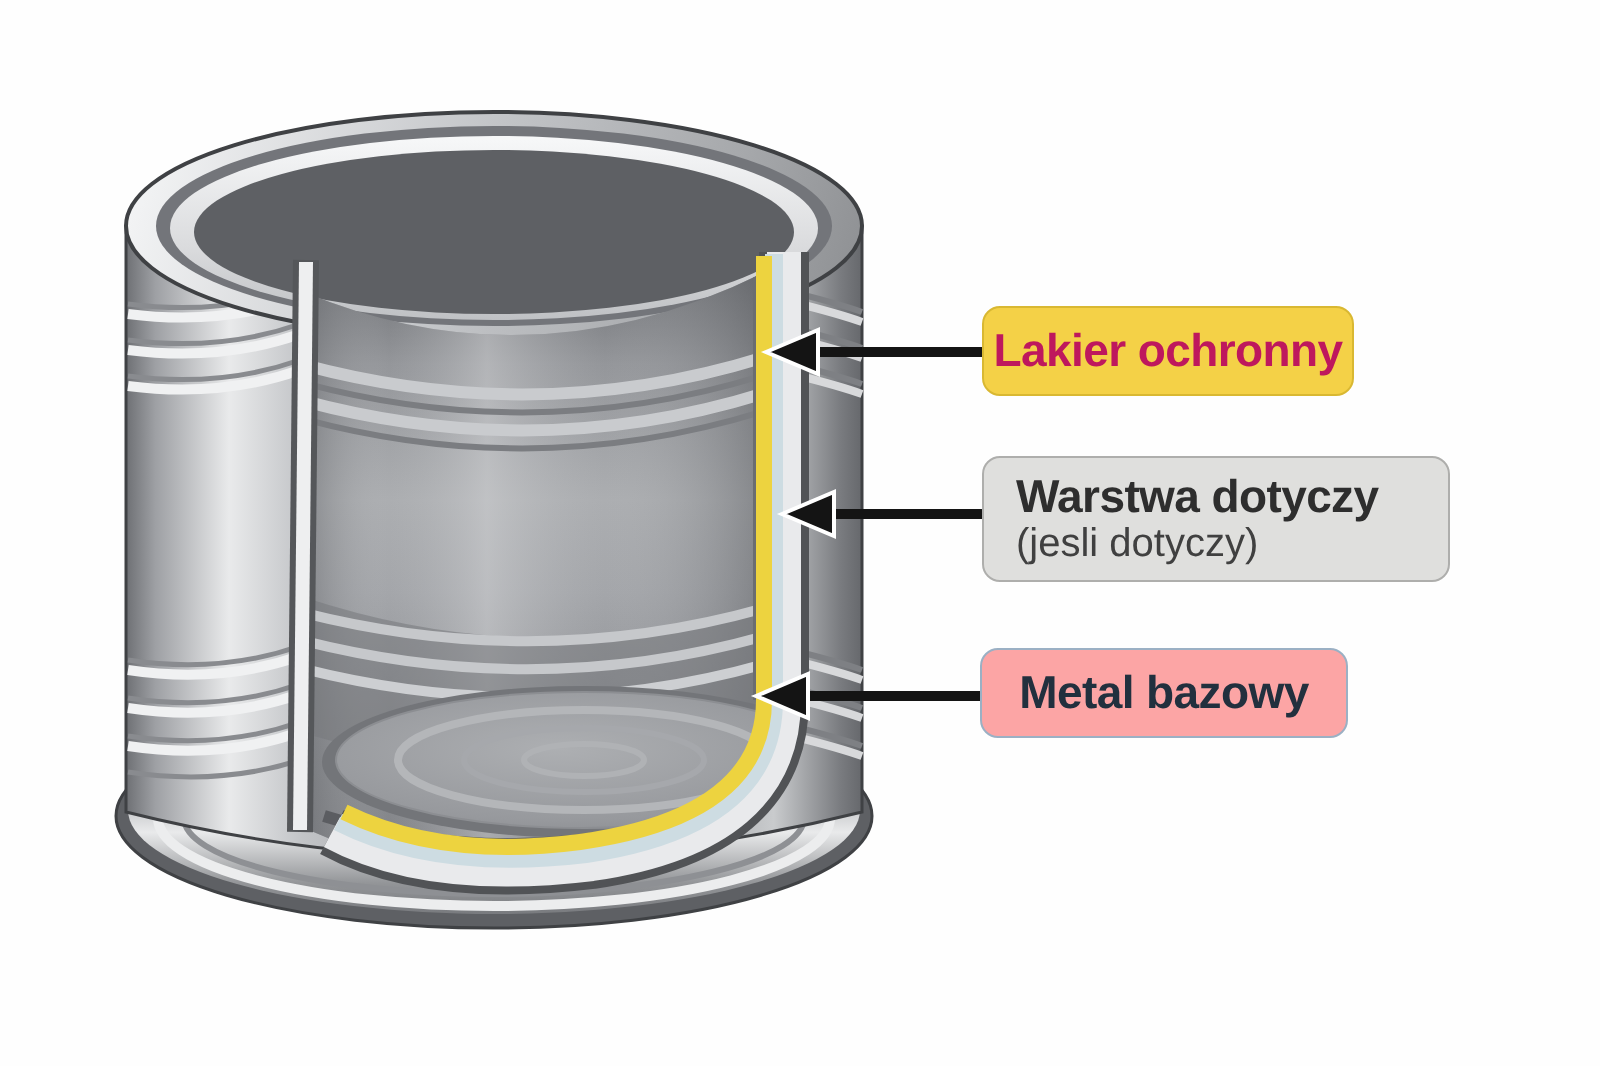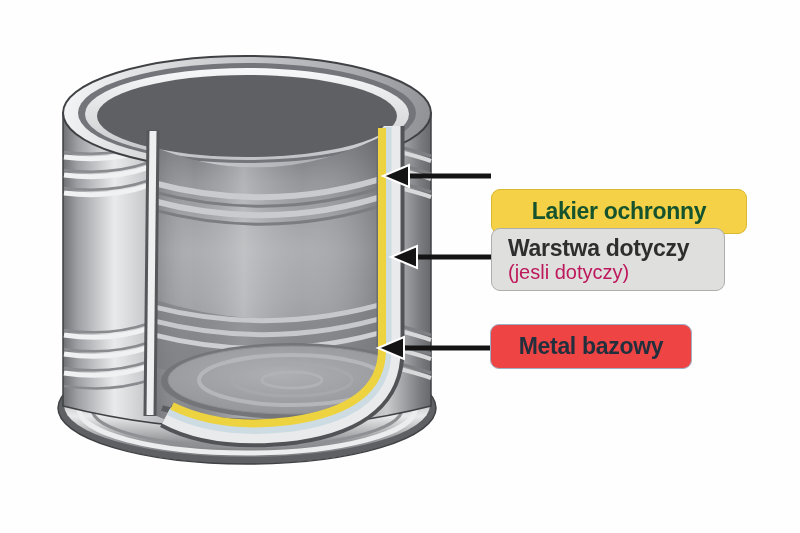--- a/index.html
+++ b/index.html
@@ -10,31 +10,31 @@
   .stage svg{position:absolute;left:0;top:0;}
   .callout{
     position:absolute;box-sizing:border-box;border-radius:9px;
     display:flex;flex-direction:column;justify-content:center;
     line-height:1.08;
   }
   .callout .title{font-weight:700;font-size:23px;letter-spacing:-0.3px;white-space:nowrap;}
   .callout .sub{font-weight:400;font-size:20px;margin-top:1px;white-space:nowrap;}
   .callout .sub:empty{display:none;}
   .callout-lacquer{
-    left:491px;top:153px;width:256px;height:45px;align-items:center;
-    background:#F4D147;border:1px solid #D9B832;color:#14532d;margin-top:36px;
+    left:491px;top:153px;width:186px;height:45px;align-items:center;
+    background:#F4D147;border:1px solid #D9B832;color:#be185d;
   }
   .callout-tin{
     left:491px;top:228px;width:234px;height:63px;align-items:flex-start;
     padding-left:16px;background:#DFDFDD;border:1.5px solid #AEAEAC;color:#2E2E2E;
   }
-  .callout-tin .sub{color:#be185d;}
+  .callout-tin .sub{color:#404040;}
   .callout-base{
-    left:490px;top:324px;width:202px;height:45px;align-items:center;
-    background:#ef4444;border:1.5px solid #9BB0C4;color:#22303E;
+    left:490px;top:324px;width:184px;height:45px;align-items:center;
+    background:#fca5a5;border:1.5px solid #9BB0C4;color:#22303E;
   }
 </style>
 </head>
 <body>
 
 <div class="stage">
 
   <svg width="800" height="533" viewBox="0 0 800 533">
     <defs>
       <linearGradient id="gradWall" x1="63" y1="0" x2="431" y2="0" gradientUnits="userSpaceOnUse">

